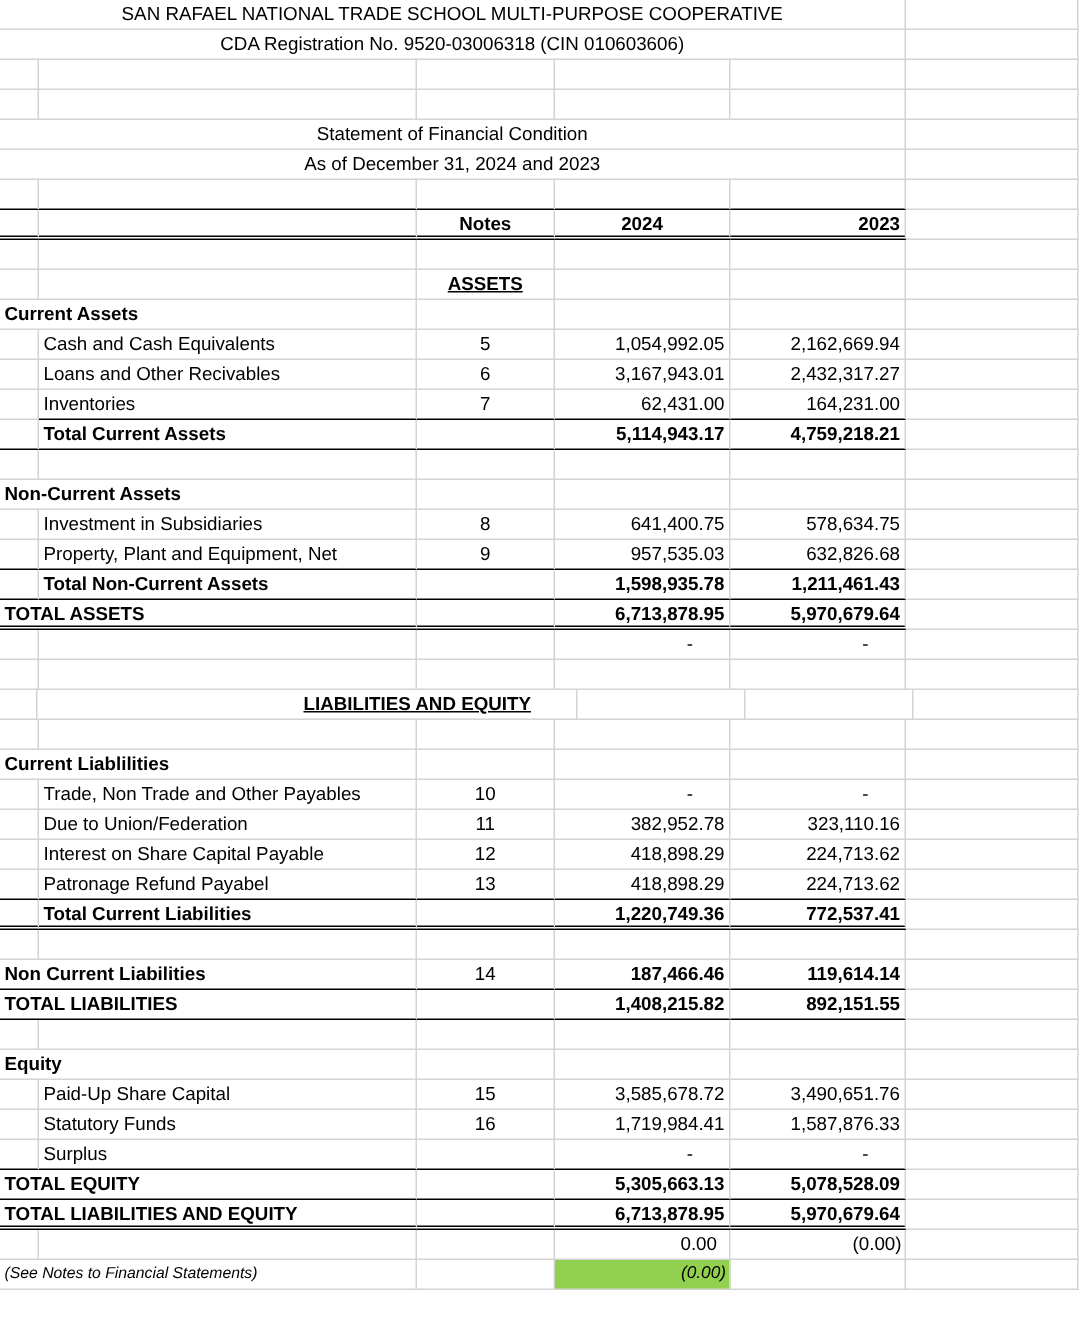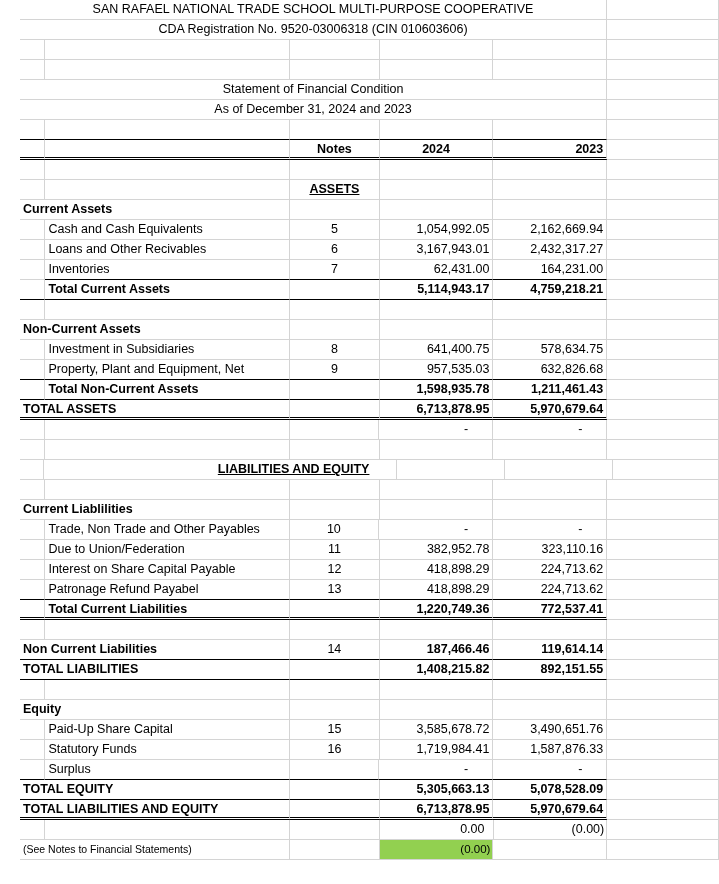--- a/index.html
+++ b/index.html
@@ -1,33 +1,33 @@
 <!DOCTYPE html>
 <html><head>
 <meta charset="utf-8">
 <style>
   html, body { margin: 0; padding: 0; background: #ffffff; }
   body { width: 719px; height: 884px; overflow: hidden; position: relative;
          font-family: "Liberation Sans", sans-serif; font-size: 12.5px; color: #000; }
   .grid { position: absolute; left: 0; top: 0; width: 719px; }
-  .row { position: relative; height: 20px; display: flex; box-sizing: border-box; padding-left: 20px; }
+  .row { position: relative; height: 20px; display: flex; box-sizing: border-box; }
   .cell { box-sizing: border-box; height: 20px; line-height: 19px; white-space: nowrap; overflow: visible;
           border-right: 1px solid #d4d4d4; border-bottom: 1px solid #d4d4d4; padding: 0 3px; }
   .cA { width: 26px; }
   .cB { width: 252px; }
   .cC { width: 92px; text-align: center; }
   .cD { width: 117px; text-align: right; }
   .cE { width: 117px; text-align: right; }
   .cF { width: 115px; }
   .span-AE { width: 604px; text-align: center; }
   .span-AB { width: 278px; }
   .span-BC { width: 370px; }
   .bold { font-weight: bold; }
   .u { text-decoration: underline; }
-  .ital { font-size: 10.5px; }
+  .ital { font-style: italic; font-size: 10.5px; }
   .bot-line { border-bottom: 1.5px solid #000 !important; }
   .dbl-bot { border-bottom: 3px double #000 !important; }
   .green { background: #92d050; }
 </style>
 </head>
 <body>
 
 <div class="grid">
 
   <div class="row">

